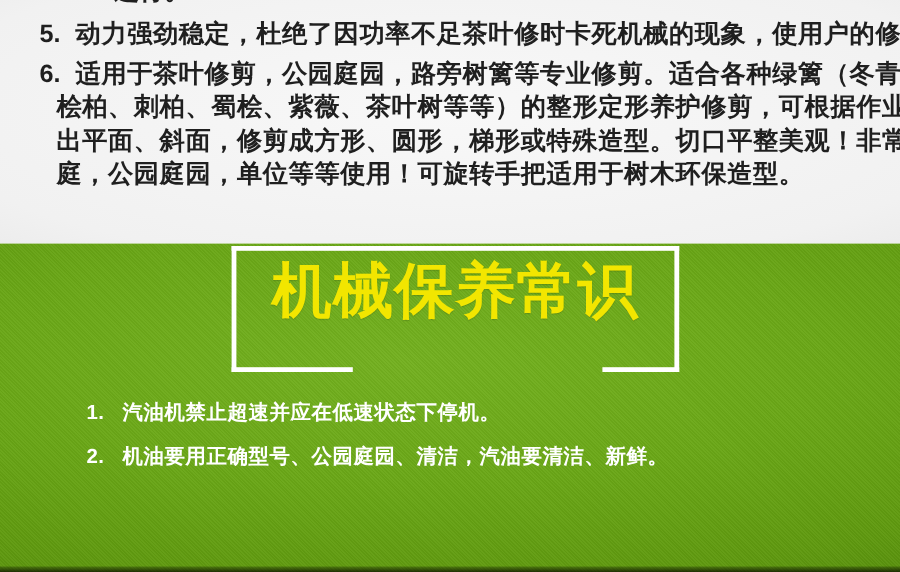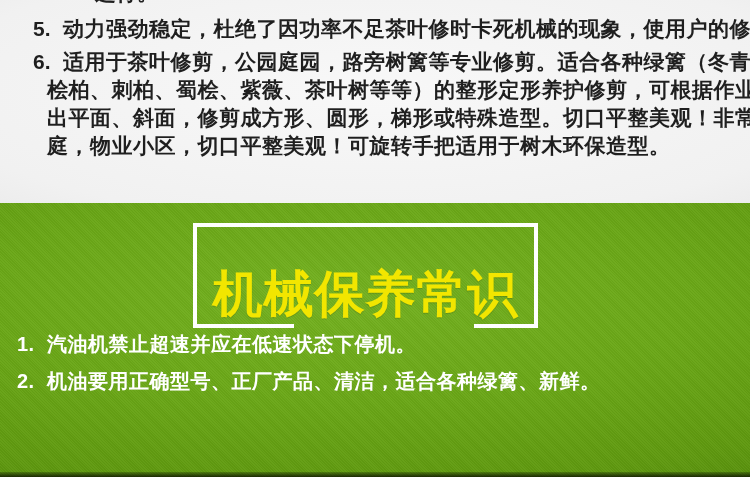--- a/index.html
+++ b/index.html
@@ -61,27 +61,27 @@
       repeating-linear-gradient(45deg, rgba(255,255,255,0.03) 0 1px, rgba(0,0,0,0.03) 1px 2px),
       radial-gradient(ellipse 120% 95% at 45% 35%,
         #74b120 0%, #6aa717 40%, #5f990f 72%, #4f850a 100%);
     overflow: hidden;
   }
 
   
   .banner-frame {
     position: absolute;
     left: 193px;
-    top: 20px;
-    width: 345px;
+    top: 2px;
+    width: 373px;
     height: 105px;
     border: 4px solid #ffffff;
     border-bottom: none;
     display: flex;
-    align-items: flex-end;
+    align-items: flex-start;
     justify-content: center;
   }
   .banner-frame .bottom-seg {
     position: absolute;
     bottom: 0;
     height: 4px;
     background: #ffffff;
   }
   .banner-frame .bottom-seg.left  { left: -4px;  width: 101px; }
   .banner-frame .bottom-seg.right { right: -4px; width: 64px; }
@@ -100,25 +100,26 @@
     position: absolute;
     top: 126px;
     left: 0;
     width: 750px;
     color: #ffffff;
     font-weight: bold;
   }
   .maint-item {
     position: relative;
     height: 37px;
-    padding-left: 17px;
-    font-size: 20px;
+    padding-left: 36px;
+    font-size: 17px;
     line-height: 30px;
     letter-spacing: 0.5px;
     white-space: nowrap;
+    margin-left: 36px;
   }
   .maint-item .num {
     display: inline-block;
     width: 30px;
   }
 
   .bottom-strip {
     position: absolute;
     left: 0;
     bottom: 0;
@@ -143,21 +144,21 @@
           <div class="line first">动力强劲稳定，杜绝了因功率不足茶叶修时卡死机械的现象，使用户的修剪工作顺</div>
         </div>
       </div>
 
       <div class="top-item">
         <span class="num">6.</span>
         <div class="lines">
           <div class="line first">适用于茶叶修剪，公园庭园，路旁树篱等专业修剪。适合各种绿篱（冬青、黄杨、</div>
           <div class="line">桧柏、刺柏、蜀桧、紫薇、茶叶树等等）的整形定形养护修剪，可根据作业要求拉</div>
           <div class="line">出平面、斜面，修剪成方形、圆形，梯形或特殊造型。切口平整美观！非常适合家</div>
-          <div class="line">庭，物业小区，切口平整美观！可旋转手把适用于树木环保造型。</div>
+          <div class="line">庭，公园庭园，单位等等使用！可旋转手把适用于树木环保造型。</div>
         </div>
       </div>
 
     </div>
   </div>
 
   <div class="green-section">
 
     <div class="banner-frame">
       <div class="bottom-seg left"></div>
@@ -165,21 +166,21 @@
       <div class="banner-title">机械保养常识</div>
     </div>
 
     <div class="maint-list">
 
       <div class="maint-item">
         <span class="num">1.</span><span>汽油机禁止超速并应在低速状态下停机。</span>
       </div>
 
       <div class="maint-item">
-        <span class="num">2.</span><span>机油要用正确型号、正厂产品、清洁，适合各种绿篱、新鲜。</span>
+        <span class="num">2.</span><span>机油要用正确型号、公园庭园、清洁，汽油要清洁、新鲜。</span>
       </div>
 
 
 
     </div>
 
     <div class="bottom-strip"></div>
   </div>
 
 </div>

